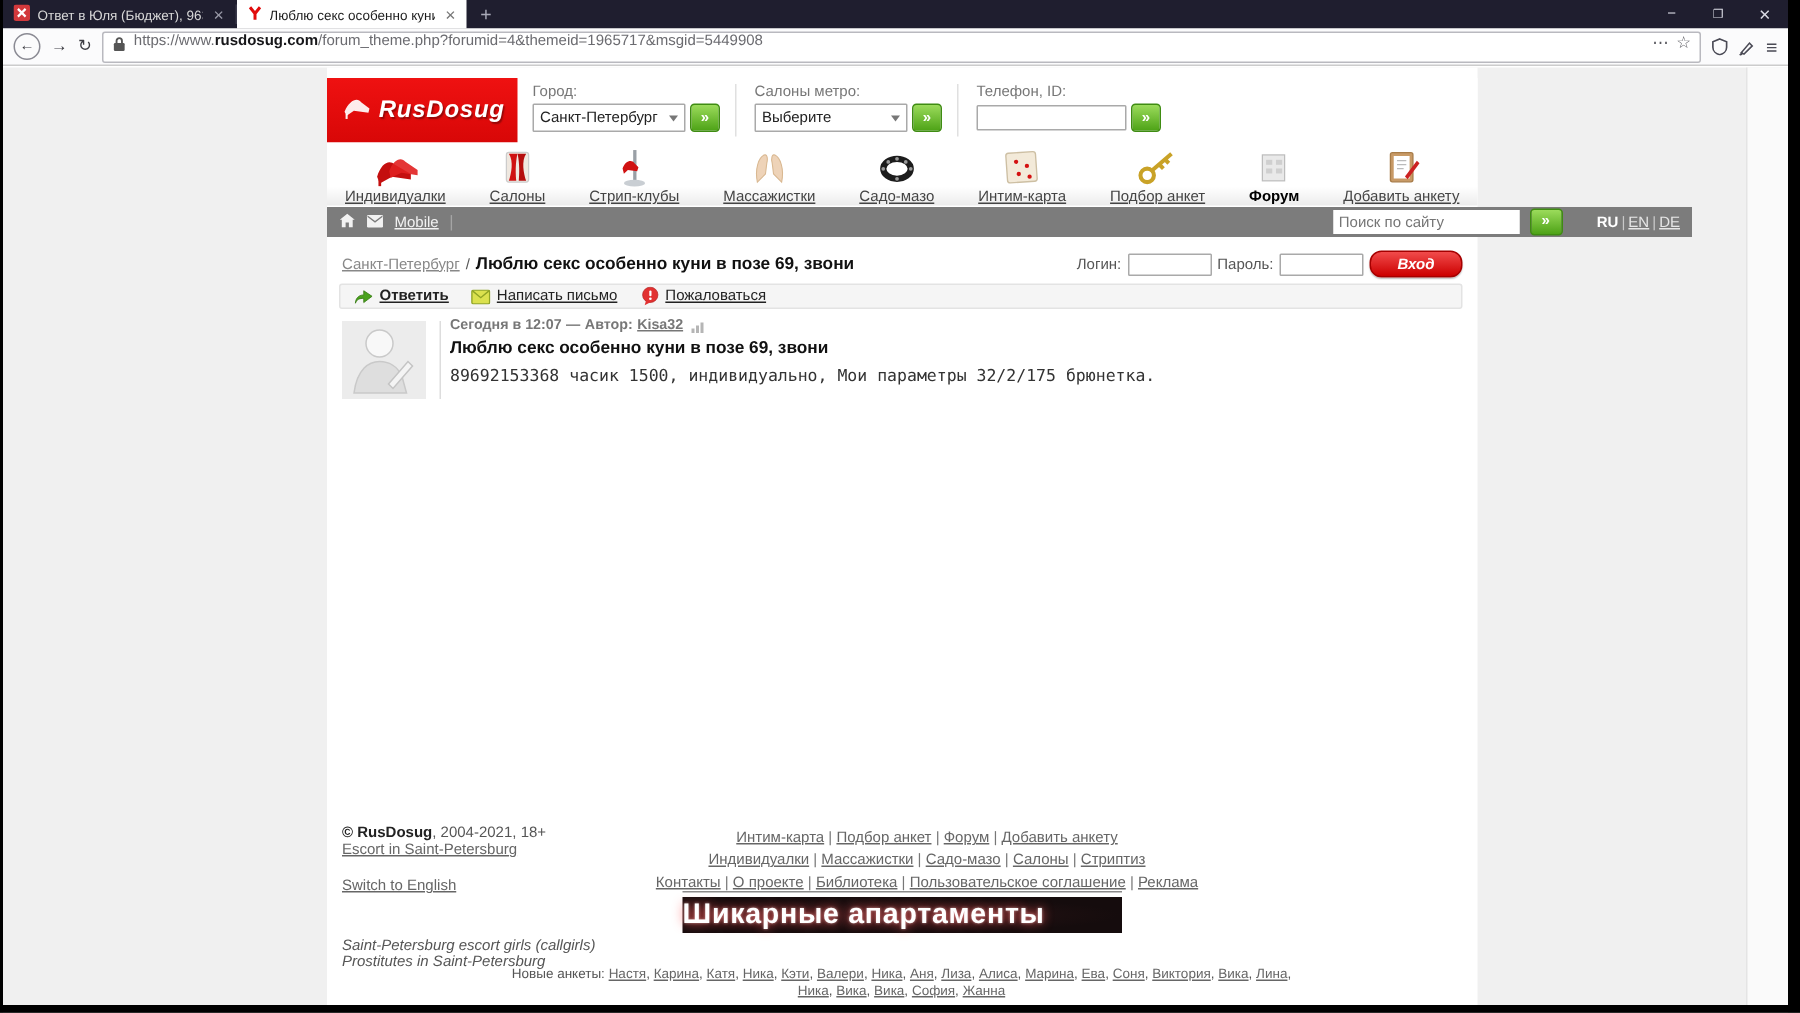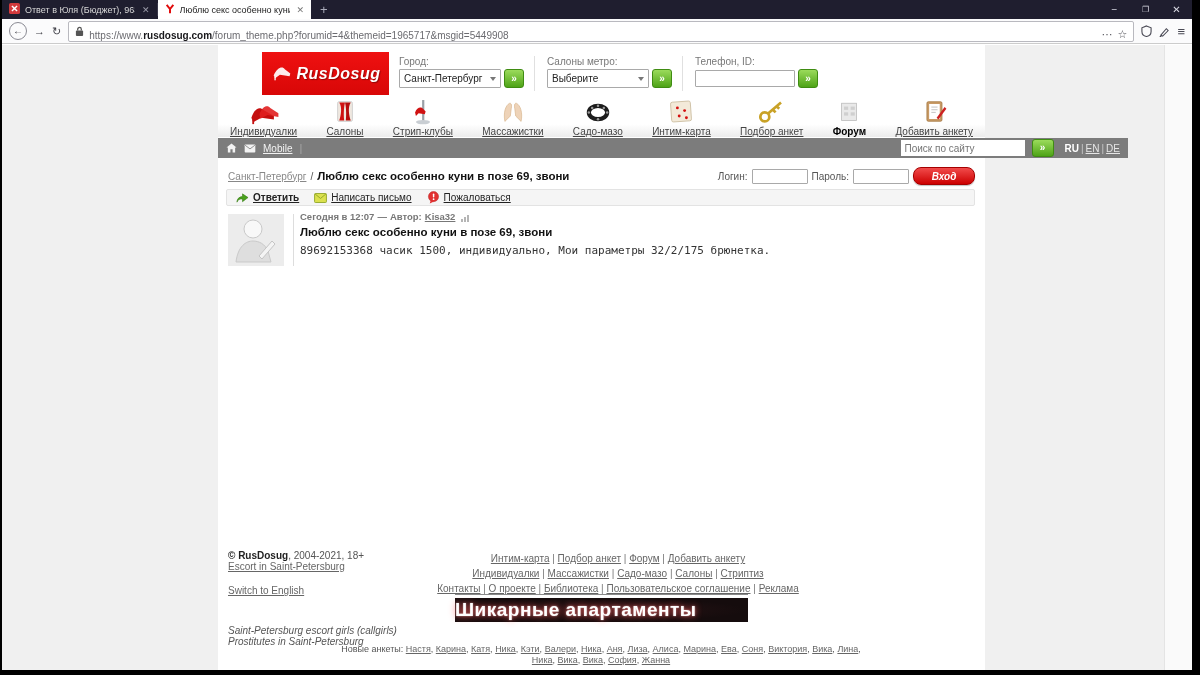--- a/index.html
+++ b/index.html
@@ -16,36 +16,36 @@
   .tab.active .t-close{color:#777;}
   .tab-sep{width:1px;background:#3a394b;margin:3px 0;}
   #newtab{color:#a9aab8;font-size:13px;padding:0 9px;display:flex;align-items:center;}
   #win-controls{margin-left:auto;display:flex;}
   #win-controls span{width:31px;display:flex;align-items:center;justify-content:center;color:#d9dae3;font-size:10px;}
 
   #toolbar{position:absolute;left:0;top:19px;width:100%;height:25px;background:#fbfbfc;border-bottom:1px solid #cccccc;
            display:flex;align-items:center;padding:0 7px;gap:7px;box-sizing:border-box;}
   .nav-btn{color:#3c3c43;font-size:11px;line-height:1;}
   #back-circle{width:16px;height:16px;border:1px solid #8a8a93;border-radius:50%;display:flex;align-items:center;justify-content:center;font-size:10px;}
-  #urlbar{flex:1;height:19px;background:#fff;border:1px solid #b9b9bf;border-radius:2px;display:flex;align-items:flex-end;
+  #urlbar{flex:1;height:19px;background:#fff;border:1px solid #b9b9bf;border-radius:2px;display:flex;align-items:flex-start;
           padding:0 6px;gap:5px;min-width:0;}
   #url-text{font-size:10px;color:#6b6b70;white-space:nowrap;overflow:hidden;}
   #url-text .dom{color:#17171a;font-weight:bold;}
   .urlbar-ico{color:#57575e;font-size:11px;}
   .chrome-ico{color:#4a4a55;font-size:12px;display:flex;align-items:center;}
 
   
   #viewport{position:absolute;left:0;top:45px;width:100%;height:625px;background:#f0f0f0;}
   #scroll-track{position:absolute;right:0;top:0;bottom:0;width:27px;background:#fafafa;border-left:1px solid #e4e4e4;}
   #content{position:absolute;left:216px;top:0;width:767px;height:625px;background:#fff;}
 
   
   #site-header{position:absolute;left:0;top:7px;width:767px;height:43px;display:flex;background:#fff;}
   #logo{width:127px;height:43px;background:linear-gradient(#ef1111,#d80707);color:#fff;display:flex;align-items:center;
-        justify-content:center;gap:4px;overflow:hidden;position:relative;margin-left:44px;}
+        justify-content:center;gap:4px;overflow:hidden;position:relative;}
   #logo .logo-text{font-size:16px;font-weight:bold;font-style:italic;letter-spacing:.5px;text-shadow:1px 1px 1px rgba(0,0,0,.35);}
   .hgroup{display:flex;flex-direction:column;gap:2px;padding:4px 8px 0 10px;}
   .hlabel{font-size:10px;color:#777;}
   .hrow{display:flex;gap:3px;align-items:center;}
   .sel{width:92px;height:17px;border:1px solid #a9a9a9;background:#fff;border-radius:1px;display:flex;align-items:center;
        justify-content:space-between;padding:0 4px;font-size:10px;color:#222;}
   .chev{width:0;height:0;border-left:3px solid transparent;border-right:3px solid transparent;border-top:4px solid #777;}
   .tin{height:15px;border:1px solid #a9a9a9;border-radius:1px;font-size:10px;padding:0 3px;color:#222;font-family:"Liberation Sans",sans-serif;}
   #phone-input{width:92px;}
   .gobtn{width:18px;height:17px;border:1px solid #3f8c12;border-radius:3px;background:linear-gradient(#9bdb5b,#4ea317);
@@ -60,21 +60,21 @@
   .nlabel{font-size:10px;color:#444;text-decoration:underline;white-space:nowrap;}
   .nav-item.cur .nlabel{font-weight:bold;color:#000;text-decoration:none;}
 
   
   #graybar{position:absolute;left:0;top:93px;width:910px;height:20px;background:#7c7c7c;display:flex;align-items:center;
            padding:0 8px;gap:7px;box-sizing:border-box;}
   #mobile-link{font-size:10px;color:#f2f2f2;text-decoration:underline;}
   .gsep{color:#a5a5a5;font-size:11px;}
   #site-search{width:116px;height:14px;border:1px solid #fff;font-size:10px;padding:0 3px;color:#333;font-family:"Liberation Sans",sans-serif;}
   #search-go{width:20px;height:16px;}
-  #language-switch{font-size:10px;display:flex;align-items:flex-start;gap:2px;margin-left:4px;}
+  #language-switch{font-size:10px;display:flex;align-items:flex-start;gap:2px;margin-left:16px;}
   .lang{color:#e6e6e6;text-decoration:underline;}
   .lang.active{color:#fff;font-weight:bold;text-decoration:none;}
   .lsep{color:#c9c9c9;}
 
   
   #crumb-row{position:absolute;left:10px;top:122px;width:747px;display:flex;align-items:center;}
   #crumb-city{font-size:10px;color:#888;text-decoration:underline;}
   #crumb-sep{font-size:10px;color:#555;margin:0 4px;}
   #page-title{font-size:11.5px;font-weight:bold;color:#111;}
   #login-box{margin-left:auto;display:flex;align-items:center;gap:4px;}

